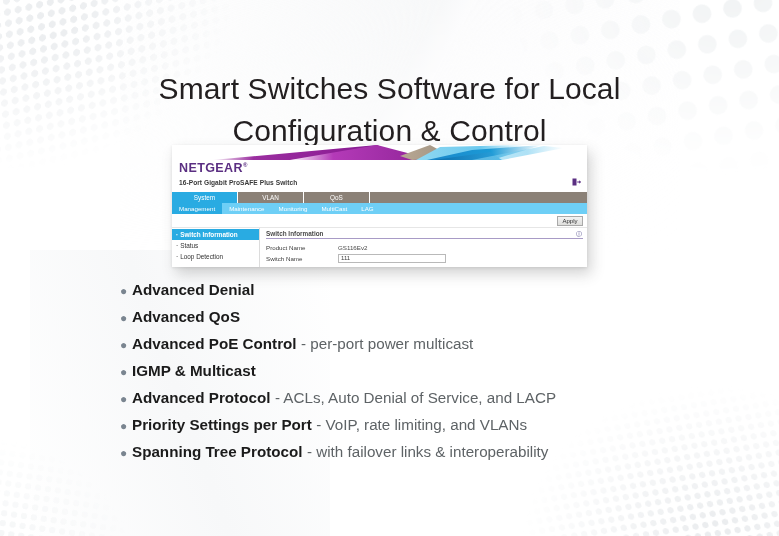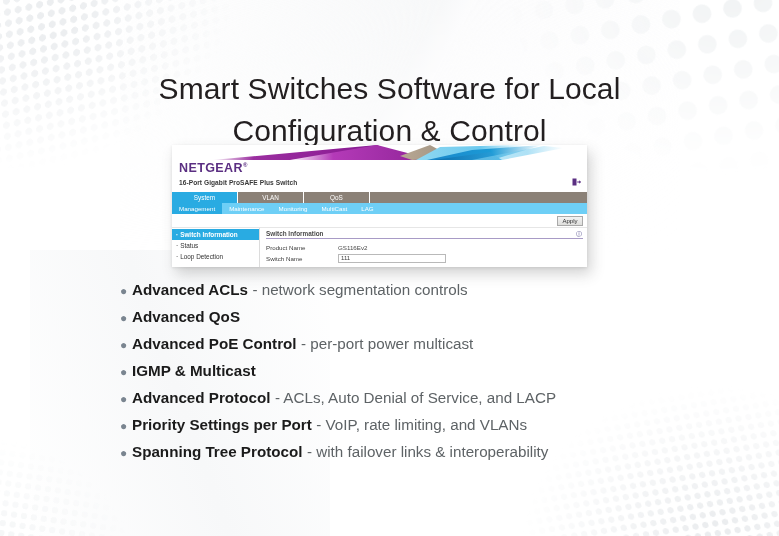--- a/index.html
+++ b/index.html
@@ -414,22 +414,21 @@
           <div class="flabel">MAC Address</div>
           <div class="fvalue">00-18-e7-86-16-58</div>
         </div>
       </div>
     </div>
   </div>
 
   <div class="feature-list">
     <div class="feature-row">
       <span class="feature-dot">●</span>
-      <span class="feature-term">Advanced ACLs</span>
-      <span class="feature-desc">- network segmentation controls</span>
+      <span class="feature-term">Advanced Denial</span>
     </div>
     <div class="feature-row">
       <span class="feature-dot">●</span>
       <span class="feature-term">Advanced QoS</span>
     </div>
     <div class="feature-row">
       <span class="feature-dot">●</span>
       <span class="feature-term">Advanced PoE Control</span>
       <span class="feature-desc">- per-port power multicast</span>
     </div>

